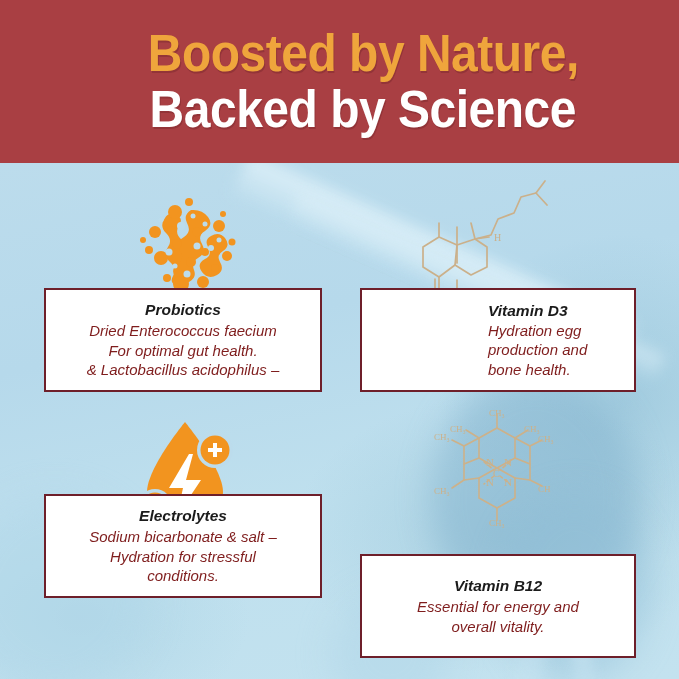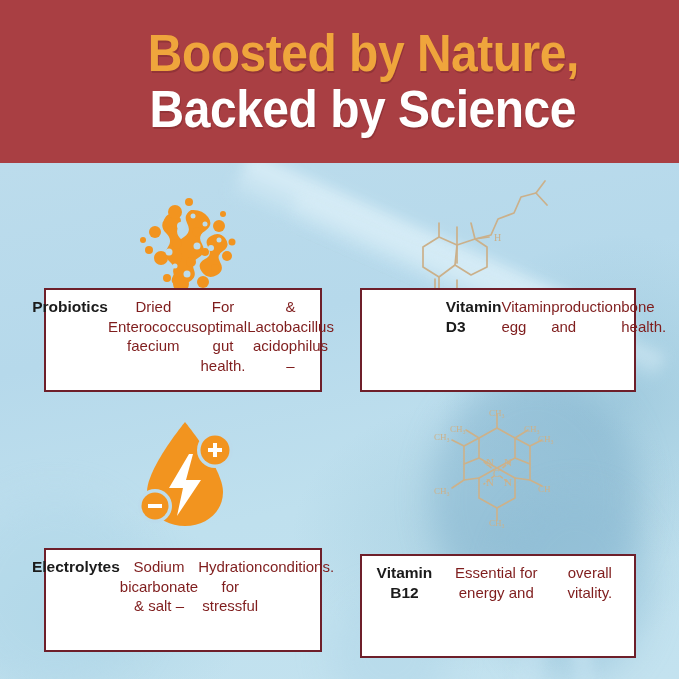--- a/index.html
+++ b/index.html
@@ -70,26 +70,27 @@
     font-size:51px; color:#ffffff;
     text-shadow:1px 2px 0 rgba(120,40,44,.45);
   }
 
   
   .card{
     position:absolute;
     background:#ffffff;
     border:2px solid #6e1f2a;
     z-index:4;
-    display:flex; flex-direction:row; justify-content:center;
+    display:flex; flex-direction:column; justify-content:center;
     padding:7px 10px;
+    font-style:italic;
   }
   #card-probiotics { left:44px;  top:288px; width:278px; height:104px; }
   #card-vitd3      { left:360px; top:288px; width:276px; height:104px; }
-  #card-electrolytes{left:44px;  top:548px; width:278px; height:104px; }
+  #card-electrolytes{left:44px;  top:494px; width:278px; height:104px; }
   #card-vitb12     { left:360px; top:518px; width:276px; height:104px;margin-top:36px; }
 
   .card-title{
     font-size:15.5px; font-weight:bold; color:#1b1b1b;
     margin-bottom:1px; line-height:1.32;
   }
   .card-desc{
     font-size:15px; color:#7f1d1d; line-height:1.30;
   }
   .center-card { text-align:center; }
@@ -268,21 +269,21 @@
 
   <div class="card center-card" id="card-probiotics">
     <div class="card-title">Probiotics</div>
     <div class="card-desc">Dried Enterococcus faecium</div>
     <div class="card-desc">For optimal gut health.</div>
     <div class="card-desc">&amp; Lactobacillus acidophilus –</div>
   </div>
 
   <div class="card right-card" id="card-vitd3">
     <div class="card-title">Vitamin D3</div>
-    <div class="card-desc">Vitamin egg</div>
+    <div class="card-desc">Hydration egg</div>
     <div class="card-desc">production and</div>
     <div class="card-desc">bone health.</div>
   </div>
 
   <div class="card center-card" id="card-electrolytes">
     <div class="card-title">Electrolytes</div>
     <div class="card-desc">Sodium bicarbonate &amp; salt –</div>
     <div class="card-desc">Hydration for stressful</div>
     <div class="card-desc">conditions.</div>
   </div>

